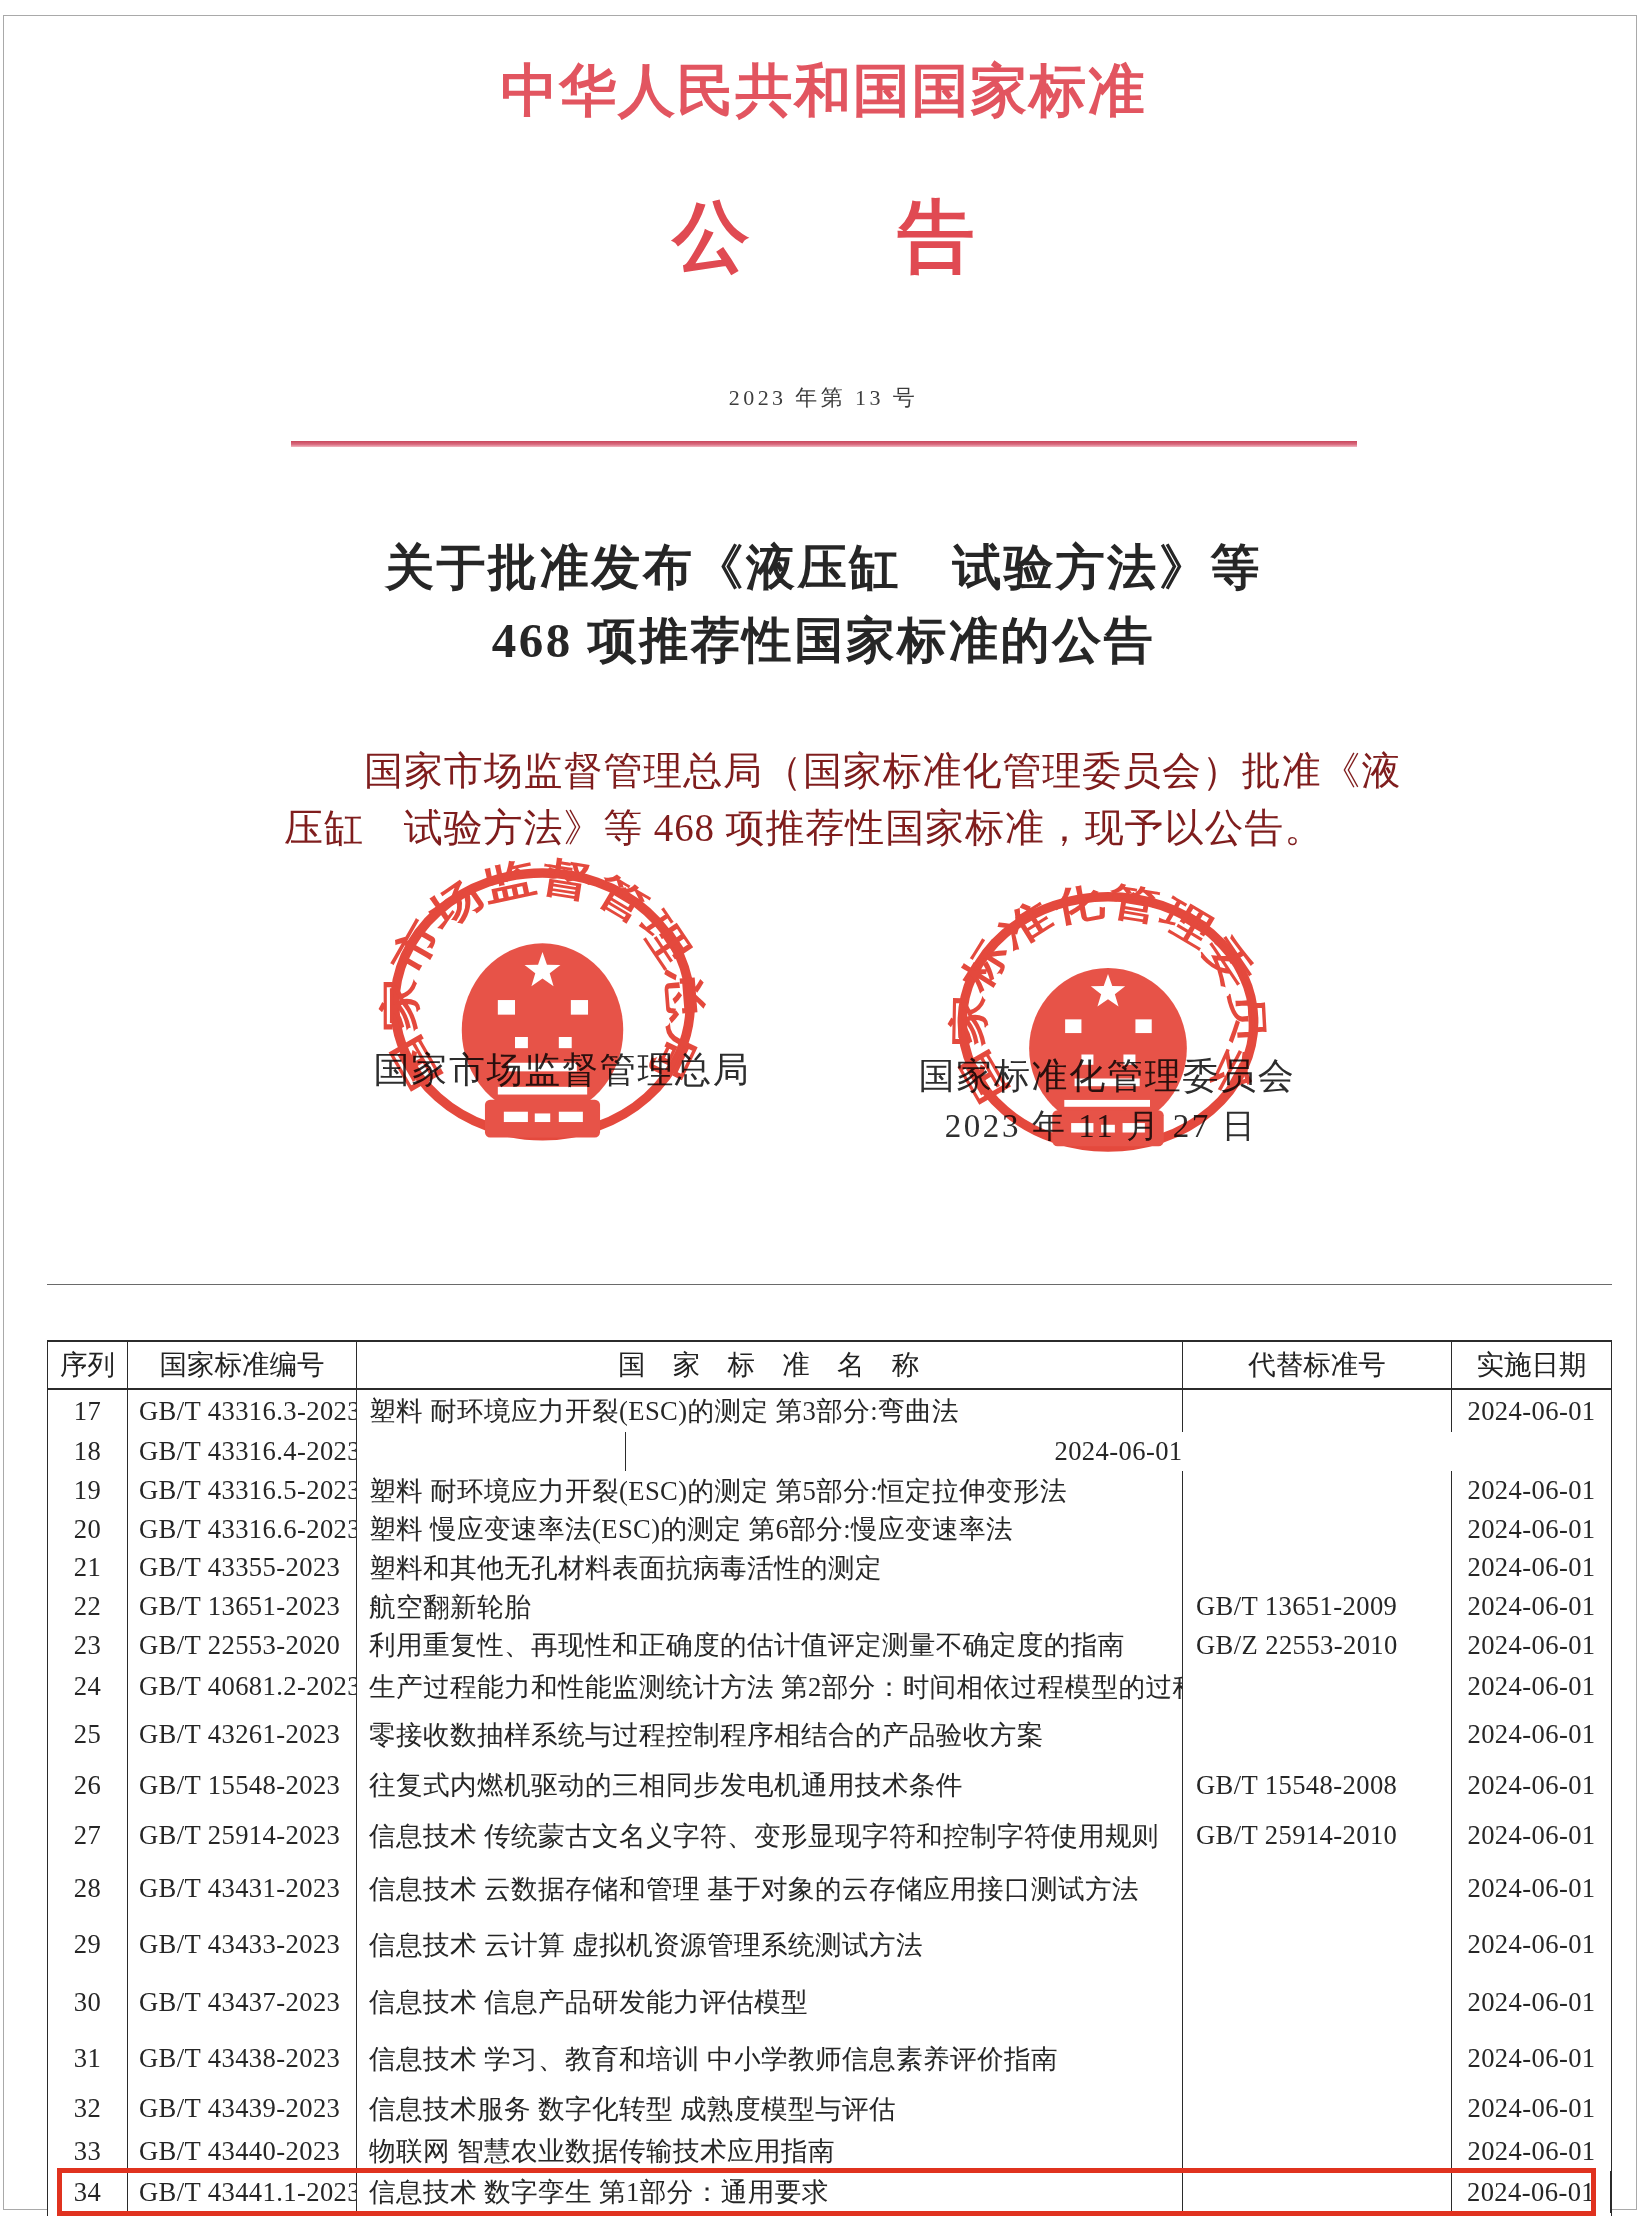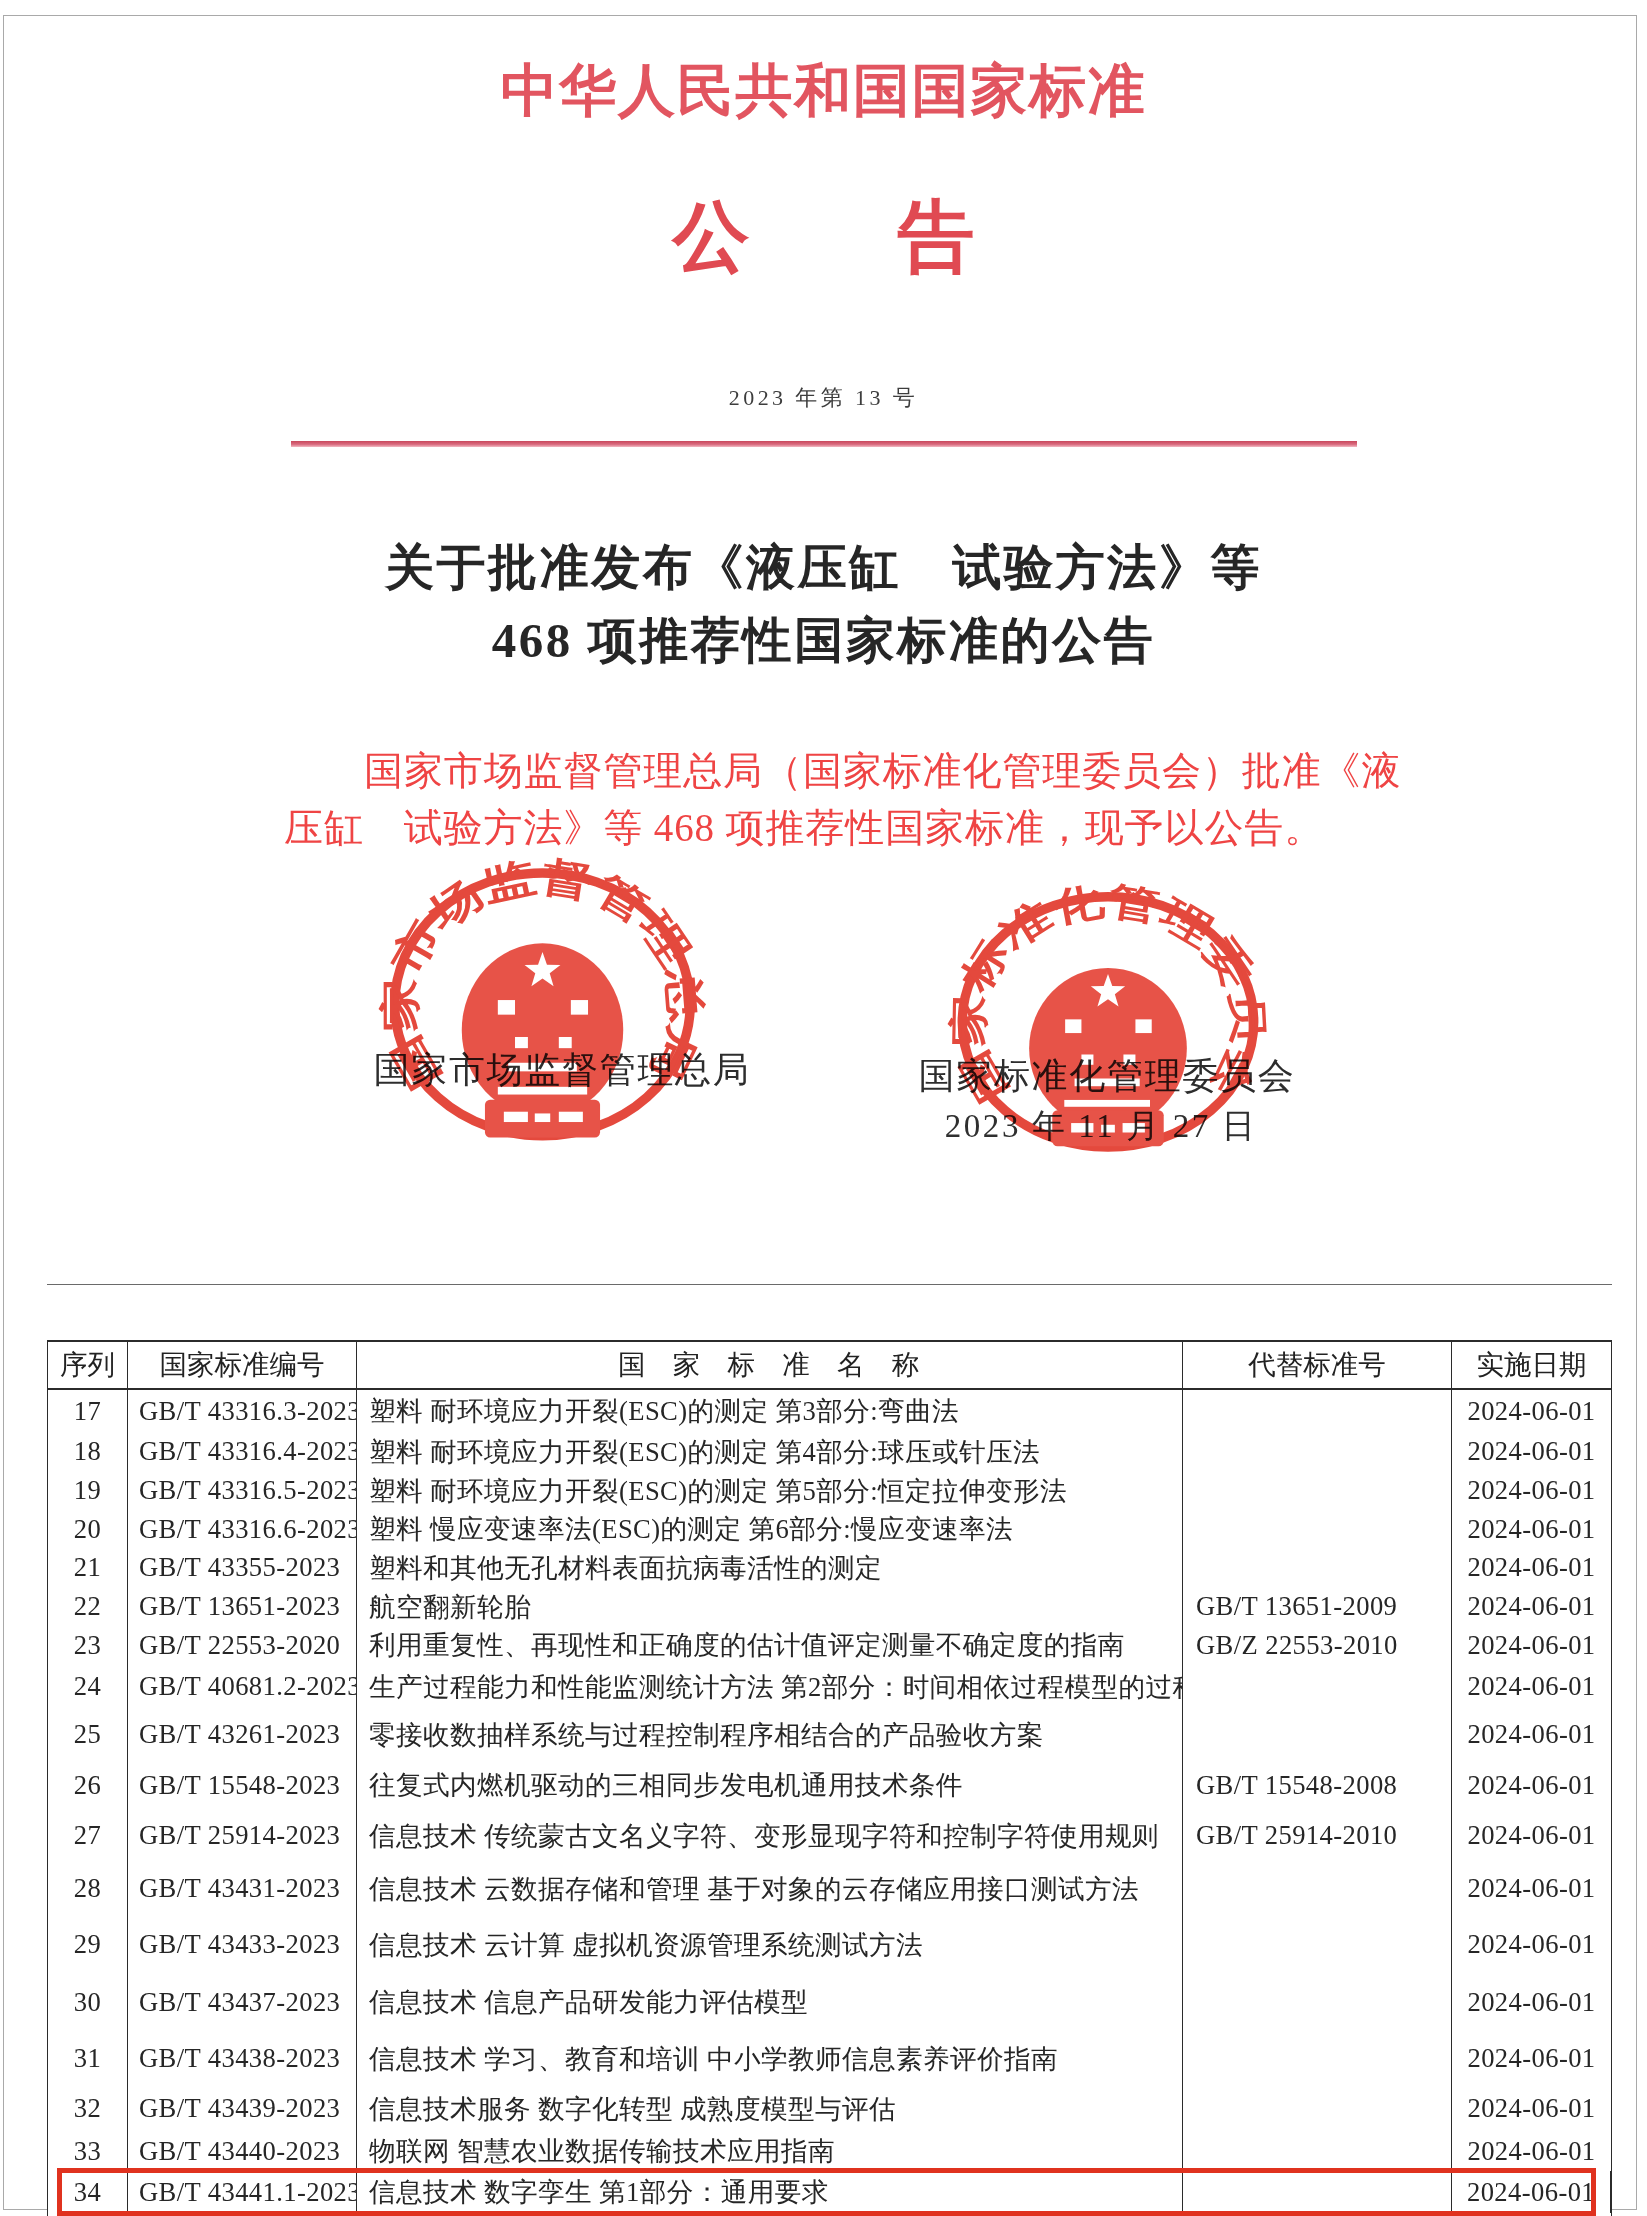--- a/index.html
+++ b/index.html
@@ -25,21 +25,21 @@
     font-size:22px;color:#3d3d3d;letter-spacing:3.4px;
   }
   .red-rule{
     left:291px;top:441px;width:1066px;height:6px;
     background:linear-gradient(to bottom,#c9485c 0%,#d96a7e 55%,#f2b9c2 100%);
   }
   .notice-h{left:0;width:100%;text-align:center;font-size:49px;font-weight:700;
     color:#262626;letter-spacing:2.6px;white-space:nowrap;}
   .notice-h.l1{top:535px;}
   .notice-h.l2{top:608px;}
-  .body-line{font-size:39px;color:#ef4444;letter-spacing:0.9px;white-space:nowrap;}
+  .body-line{font-size:39px;color:#7f1d1d;letter-spacing:0.9px;white-space:nowrap;}
   .body-line.l1{left:364px;top:744px;}
   .body-line.l2{left:284px;top:801px;}
   .signer{
     text-align:center;font-size:36px;color:#2d2d2d;letter-spacing:1.7px;z-index:2;white-space:nowrap;
   }
   .signer.left{left:356px;top:1046px;width:412px;}
   .signer.right{left:901px;top:1052px;width:412px;}
   .sign-date{
     left:912px;top:1104px;width:378px;text-align:center;
     font-size:33px;color:#2f2f2f;letter-spacing:2.6px;z-index:2;white-space:nowrap;
@@ -158,21 +158,20 @@
         <div class="trow" style="height: 42px;">
           <div class="cell c1">17</div>
           <div class="cell c2">GB/T 43316.3-2023</div>
           <div class="cell c3">塑料 耐环境应力开裂(ESC)的测定 第3部分:弯曲法</div>
           <div class="cell c4"></div>
           <div class="cell c5">2024-06-01</div>
         </div>
         <div class="trow" style="height: 39px;">
           <div class="cell c1">18</div>
           <div class="cell c2">GB/T 43316.4-2023</div>
-          <div class="cell c3">塑料 耐环境应力开裂(ESC)的测定 第4部分:球压或针压法</div>
           <div class="cell c4"></div>
           <div class="cell c5">2024-06-01</div>
         </div>
         <div class="trow" style="height: 39px;">
           <div class="cell c1">19</div>
           <div class="cell c2">GB/T 43316.5-2023</div>
           <div class="cell c3">塑料 耐环境应力开裂(ESC)的测定 第5部分:恒定拉伸变形法</div>
           <div class="cell c4"></div>
           <div class="cell c5">2024-06-01</div>
         </div>

